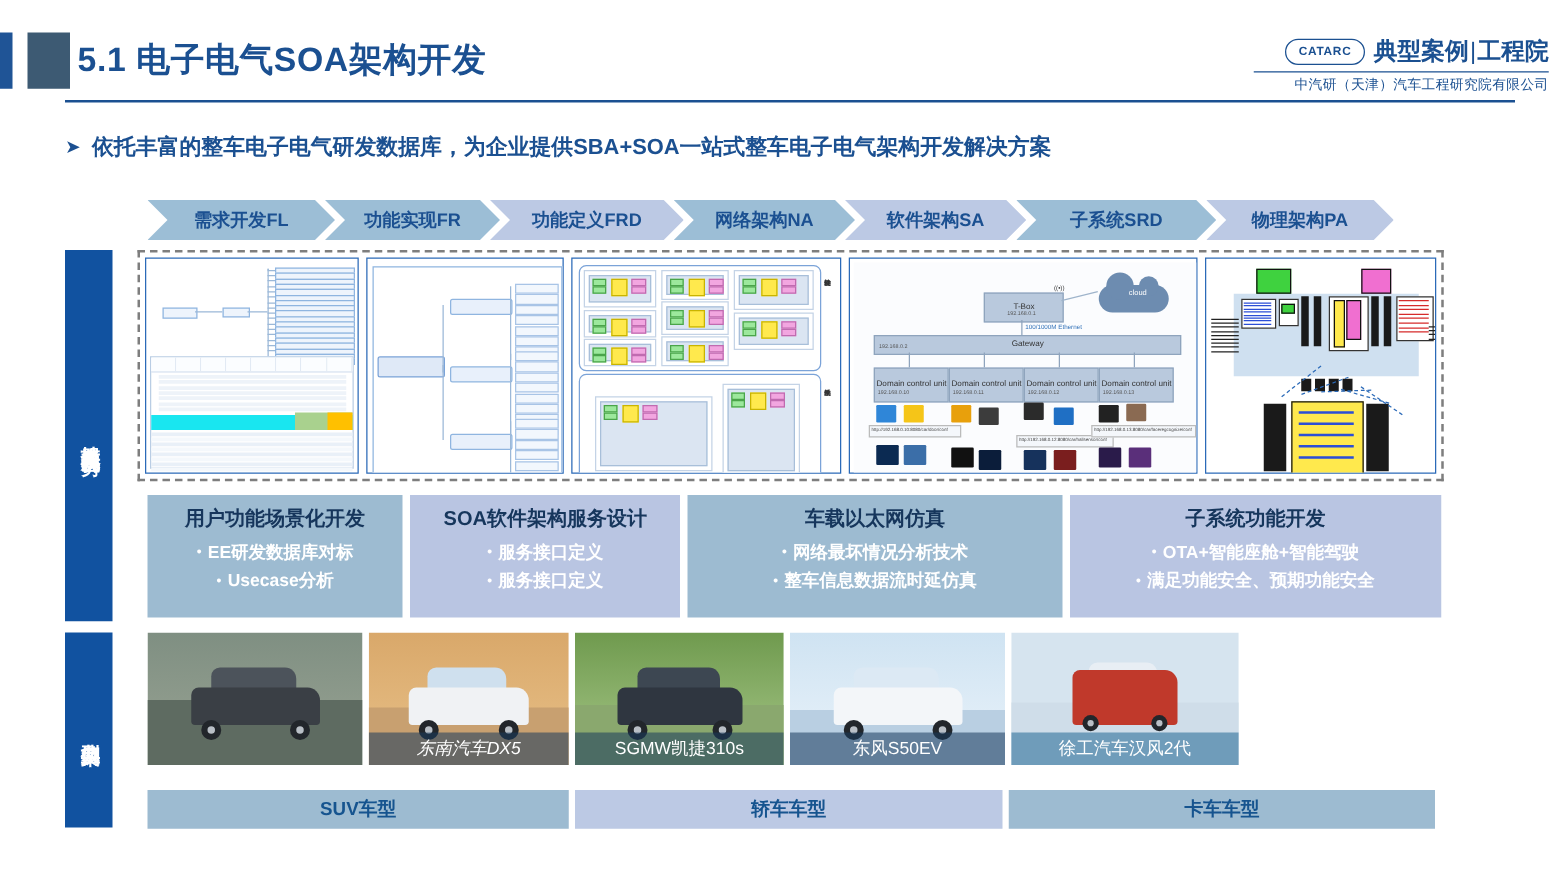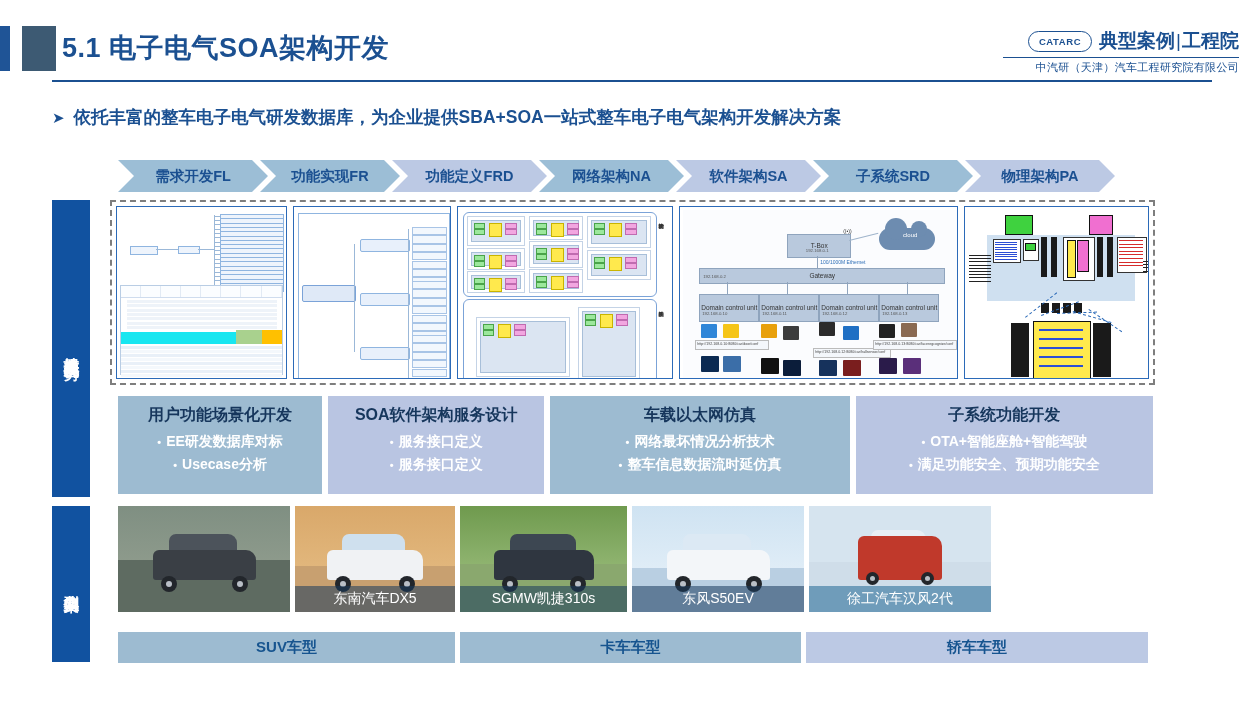--- a/index.html
+++ b/index.html
@@ -538,21 +538,21 @@
 <div class="case-row" id="case-row">
     <div class="case" style="width: 172px;">
       <div class="case-img" style="background: linear-gradient(rgb(127, 143, 130), rgb(154, 164, 148));">
         <div class="ground" style="height: 52px; background: rgb(94, 107, 97);"></div>
         <div class="cabin" style="left: 51px; top: 28px; width: 68px; height: 20px; background: rgb(76, 83, 91);"></div>
         <div class="body" style="left: 35px; top: 44px; width: 103px; height: 30px; background: rgb(58, 63, 69);"></div>
         <div class="wheel" style="left: 43px; top: 70px; width: 16px; height: 16px;"></div>
         <div class="wheel" style="left: 114px; top: 70px; width: 16px; height: 16px;"></div>
       </div>
     </div>
-    <div class="case" style="width: 160px;">
+    <div class="case" style="width: 160px; font-style: italic;">
       <div class="case-img" style="background: linear-gradient(rgb(217, 168, 106), rgb(232, 193, 137));">
         <div class="ground" style="height: 46px; background: rgb(200, 160, 112);"></div>
         <div class="cabin" style="left: 47px; top: 28px; width: 63px; height: 20px; background: rgb(207, 224, 238);"></div>
         <div class="body" style="left: 32px; top: 44px; width: 96px; height: 30px; background: rgb(240, 242, 244);"></div>
         <div class="wheel" style="left: 40px; top: 70px; width: 16px; height: 16px;"></div>
         <div class="wheel" style="left: 104px; top: 70px; width: 16px; height: 16px;"></div>
       </div>
       <div class="case-cap">东南汽车DX5</div>
     </div>
     <div class="case" style="width: 167px;">
@@ -583,19 +583,19 @@
         <div class="wheel" style="left: 57px; top: 66px; width: 13px; height: 13px;"></div>
         <div class="wheel" style="left: 112px; top: 66px; width: 13px; height: 13px;"></div>
       </div>
       <div class="case-cap">徐工汽车汉风2代</div>
     </div>
   </div>
 <div class="cat-row" id="cat-row">
     <div class="cat a" style="width: 337px;">
       <span>SUV车型</span>
     </div>
+    <div class="cat b" style="width: 342px;">
+      <span>轿车车型</span>
+    </div>
     <div class="cat a" style="width: 341px;">
       <span>卡车车型</span>
     </div>
-    <div class="cat b" style="width: 342px;">
-      <span>轿车车型</span>
-    </div>
   </div>
 
 </body></html>

